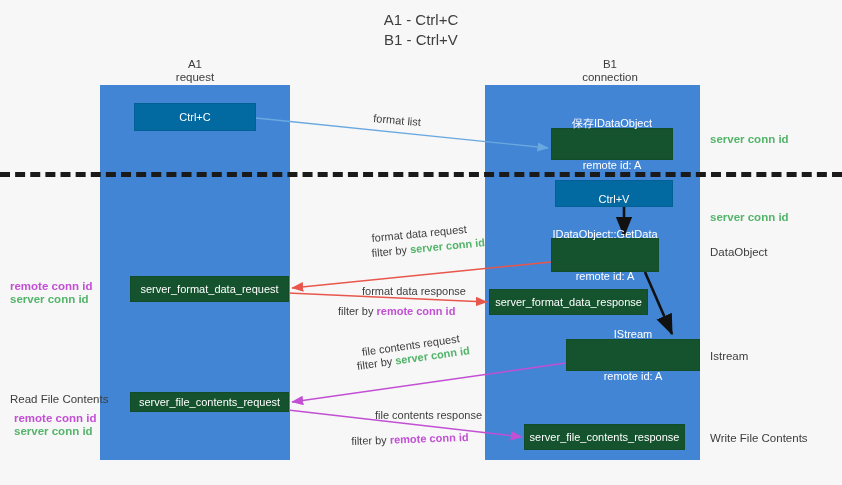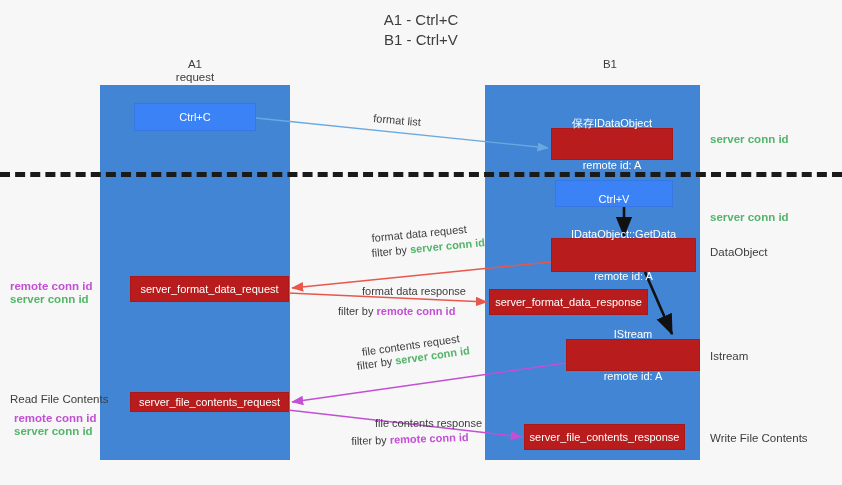--- a/index.html
+++ b/index.html
@@ -18,22 +18,22 @@
   .lane-head{position:absolute;text-align:center;font-size:11.5px;line-height:13px;color:#3c3c3c;}
 
   .title{position:absolute;left:0;top:10px;width:842px;text-align:center;font-size:15px;line-height:20px;color:#3d3d3d;}
 
   .node{
     position:absolute;box-sizing:border-box;
     display:flex;flex-direction:column;align-items:center;justify-content:center;
     color:#ffffff;font-size:11px;line-height:13px;text-align:center;
     border:1px solid rgba(0,0,0,.08);
   }
-  .node.green{background:#3b82f6;}
-  .node.orange{background:#b91c1c;}
+  .node.green{background:#0369a1;}
+  .node.orange{background:#14532d;}
   .node .l2{font-size:11px;margin-top:29px;}
 
   .ann{position:absolute;font-size:11.5px;line-height:14px;white-space:nowrap;}
   .ann.grey{color:#3d3d3d;}
   .green-t{color:#53b46a;font-weight:bold;}
   .magenta-t{color:#c24fd4;font-weight:bold;}
 
   .edge-label{
     position:absolute;font-size:11px;line-height:14px;white-space:nowrap;color:#3d3d3d;
     transform-origin:0 0;
@@ -50,20 +50,21 @@
     <div>A1 - Ctrl+C</div>
     <div>B1 - Ctrl+V</div>
   </div>
 
   <div class="lane-head" style="left:135px;top:58px;width:120px;">
     <div>A1</div>
     <div>request</div>
   </div>
   <div class="lane-head" style="left:545px;top:58px;width:130px;">
     <div>B1</div>
+    <div>connection</div>
   </div>
 
   <div class="lane" style="left:100px;top:85px;width:190px;height:375px;"></div>
   <div class="lane" style="left:485px;top:85px;width:215px;height:375px;"></div>
 
   <svg id="wires" viewBox="0 0 842 485">
     <defs>
       <marker id="ah-blue" markerWidth="9" markerHeight="9" refX="7.5" refY="3.2" orient="auto">
         <path d="M0,0 L8,3.2 L0,6.4 z" fill="#6aa9e0"></path>
       </marker>
@@ -93,21 +94,21 @@
 
   <div class="node orange" style="left:551px;top:128px;width:122px;height:32px;">
     <div>保存IDataObject</div>
     <div class="l2">remote id: A</div>
   </div>
 
   <div class="node green" style="left:555px;top:180px;width:118px;height:27px;justify-content:flex-end;">
     <div>Ctrl+V</div>
   </div>
 
-  <div class="node orange" style="left:551px;top:238px;width:145px;height:34px;">
+  <div class="node orange" style="left:551px;top:238px;width:108px;height:34px;">
     <div>IDataObject::GetData</div>
     <div class="l2">remote id: A</div>
   </div>
 
   <div class="node orange" style="left:130px;top:276px;width:159px;height:26px;">
     <div>server_format_data_request</div>
   </div>
 
   <div class="node orange" style="left:489px;top:289px;width:159px;height:26px;">
     <div>server_format_data_response</div>
@@ -138,21 +139,21 @@
   <div class="edge-label" style="left:362px;top:284px;">format data response</div>
   <div class="edge-label" style="left:338px;top:304px;">
     <span>filter by </span><span class="magenta-t">remote conn id</span>
   </div>
 
   <div class="edge-label" style="left:361px;top:345px;transform:rotate(-8deg);">file contents request</div>
   <div class="edge-label" style="left:356px;top:359px;transform:rotate(-8deg);">
     <span>filter by </span><span class="green-t">server conn id</span>
   </div>
 
-  <div class="edge-label" style="left:375px;top:408px;margin-top:8px;">file contents response</div>
+  <div class="edge-label" style="left:375px;top:408px;">file contents response</div>
   <div class="edge-label" style="left:351px;top:434px;transform:rotate(-2deg);">
     <span>filter by </span><span class="magenta-t">remote conn id</span>
   </div>
 
   <div class="ann green-t" style="left:710px;top:132px;">server conn id</div>
   <div class="ann green-t" style="left:710px;top:210px;">server conn id</div>
   <div class="ann grey" style="left:710px;top:245px;">DataObject</div>
   <div class="ann grey" style="left:710px;top:349px;">Istream</div>
   <div class="ann grey" style="left:710px;top:431px;">Write File Contents</div>
 

